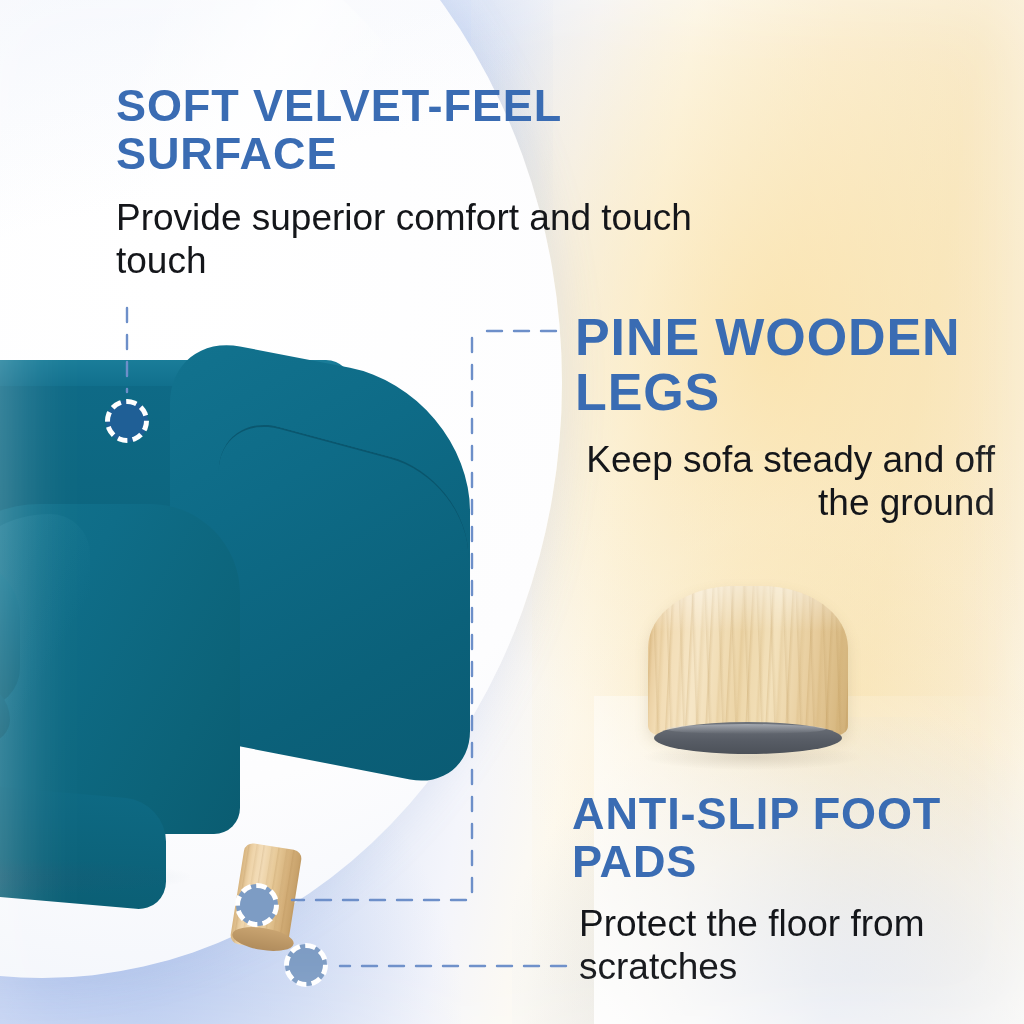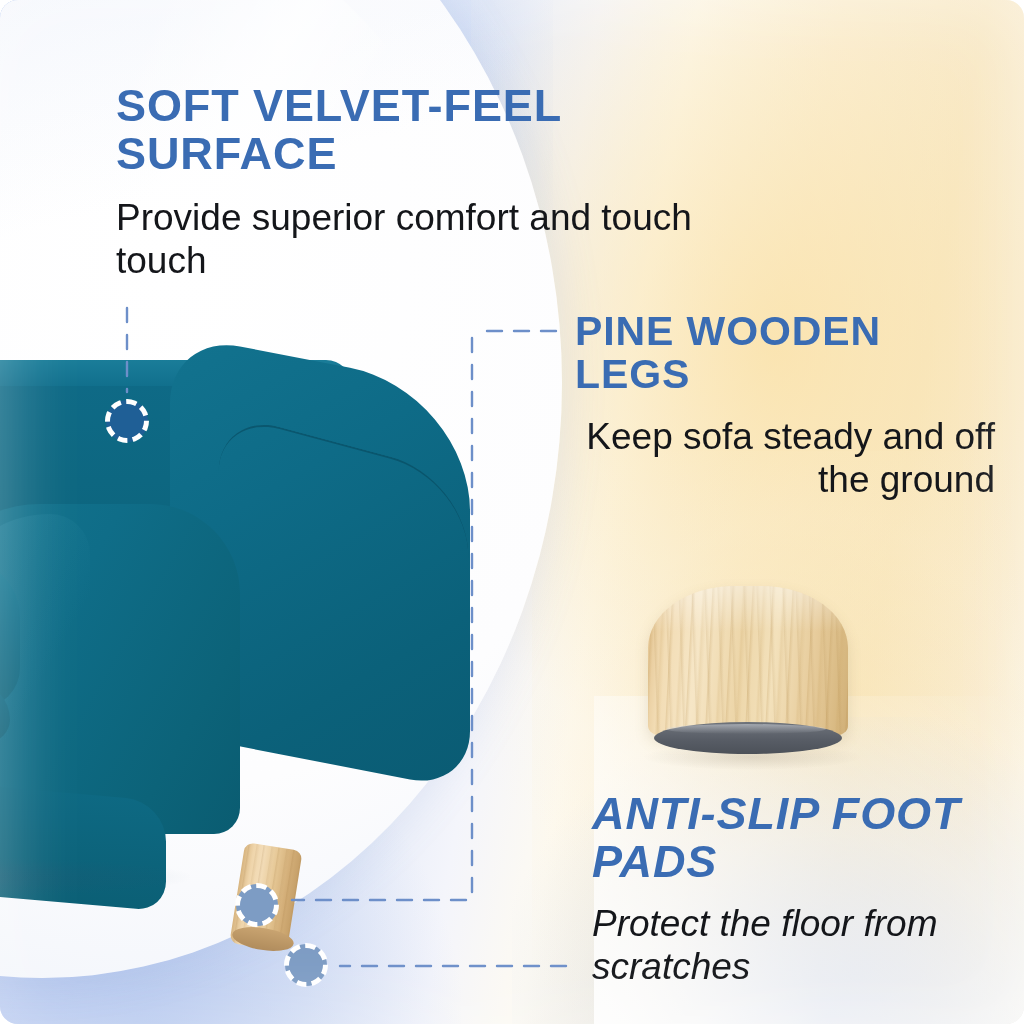--- a/index.html
+++ b/index.html
@@ -1,21 +1,21 @@
 <!DOCTYPE html>
 <html><head>
 <meta charset="utf-8">
 <style>
   html,body{margin:0;padding:0;}
   body{
     width:1024px;height:1024px;overflow:hidden;
     font-family:"Liberation Sans", sans-serif;
     background:#ffffff;
   }
-  #stage{position:relative;width:1024px;height:1024px;overflow:hidden;border-radius:18px;}
+  #stage{position:relative;width:1024px;height:1024px;overflow:hidden;}
 
   
   .bg-base{
     position:absolute;inset:0;
     background:linear-gradient(100deg,
       #b3c6ef 0%,
       #bcccf1 12%,
       #ccd9f4 26%,
       #e2e9f8 40%,
       #f4f5fb 50%,
@@ -205,26 +205,26 @@
     color:#14161a;
     font-weight:300;
     line-height:1.16;
     margin:0;
   }
   #blk-velvet{left:116px;top:82px;width:610px;}
   #blk-velvet .h{font-size:45px;}
   #blk-velvet .p{font-size:37px;margin-top:20px;}
 
   #blk-legs{left:575px;top:310px;width:420px;}
-  #blk-legs .h{font-size:41px;}
+  #blk-legs .h{font-size:52px;}
   #blk-legs .p{font-size:37px;margin-top:19px;text-align:right;}
 
-  #blk-pads{left:592px;top:790px;width:420px;font-style:italic;}
+  #blk-pads{left:572px;top:790px;width:420px;}
   #blk-pads .h{font-size:45px;}
-  #blk-pads .p{font-size:37px;margin-top:18px;}
+  #blk-pads .p{font-size:37px;margin-top:18px;margin-left:7px;}
 
   
   svg.overlay{position:absolute;inset:0;width:1024px;height:1024px;pointer-events:none;}
   .dash{
     fill:none;stroke:#6d8fc9;stroke-width:2.4;
     stroke-linecap:round;stroke-dasharray:15 12;
   }
   .dash-v{
     fill:none;stroke:#6d8fc9;stroke-width:2.4;
     stroke-linecap:round;stroke-dasharray:14 13;

